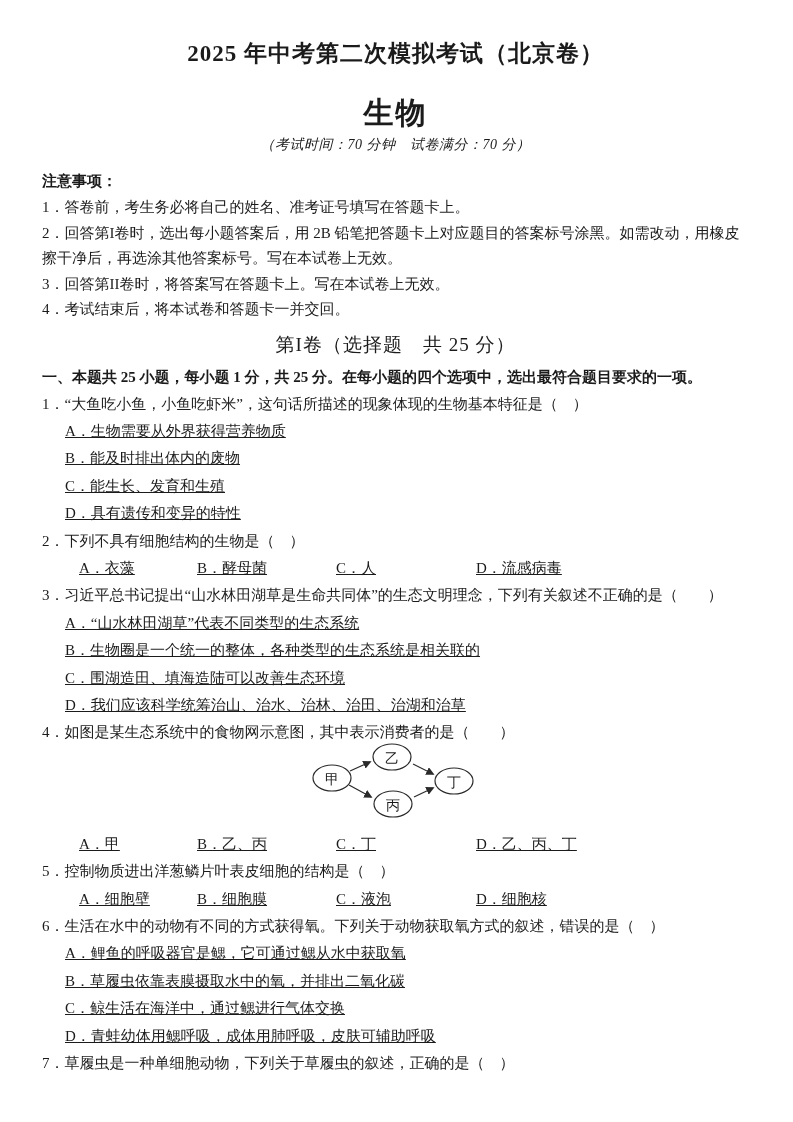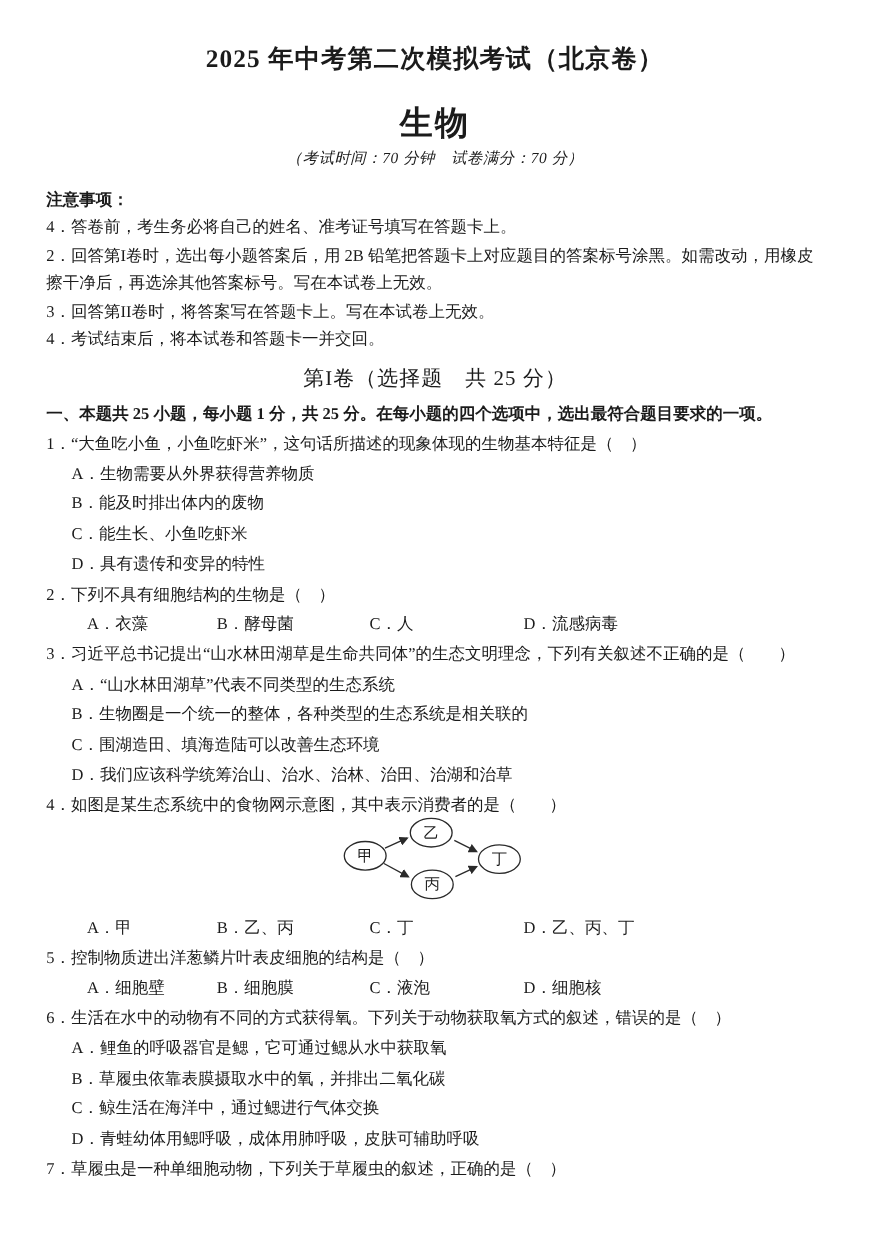--- a/index.html
+++ b/index.html
@@ -63,20 +63,21 @@
     margin-top: 2px;
   }
   .q-stem {
     font-size: 15px;
     line-height: 27.4px;
   }
   .q-option {
     font-size: 15px;
     line-height: 27.4px;
     margin-left: 23px;
+    text-decoration: underline;
   }
   .q-options.row {
     display: grid;
     grid-template-columns: 118px 139px 140px auto;
     margin-left: 37px;
   }
   .q-options.row .q-option { margin-left: 0; }
   .diagram-wrap {
     height: 90px;
     margin: -6px 0 0 240px;
@@ -102,35 +103,35 @@
 <body>
 
 <div class="page">
 
   <div class="exam-title">2025 年中考第二次模拟考试（北京卷）</div>
   <div class="subject-title">生物</div>
   <div class="exam-info">（考试时间：70 分钟　试卷满分：70 分）</div>
 
   <div class="notice-heading">注意事项：</div>
   <div class="notice-list">
-    <div class="notice-item">4．答卷前，考生务必将自己的姓名、准考证号填写在答题卡上。</div>
+    <div class="notice-item">1．答卷前，考生务必将自己的姓名、准考证号填写在答题卡上。</div>
     <div class="notice-item">2．回答第I卷时，选出每小题答案后，用 2B 铅笔把答题卡上对应题目的答案标号涂黑。如需改动，用橡皮擦干净后，再选涂其他答案标号。写在本试卷上无效。</div>
     <div class="notice-item">3．回答第II卷时，将答案写在答题卡上。写在本试卷上无效。</div>
     <div class="notice-item">4．考试结束后，将本试卷和答题卡一并交回。</div>
   </div>
 
   <div class="section-heading">第I卷（选择题　共 25 分）</div>
   <div class="section-instruction">一、本题共 25 小题，每小题 1 分，共 25 分。在每小题的四个选项中，选出最符合题目要求的一项。</div>
 
   <div class="question">
     <div class="q-stem">1．“大鱼吃小鱼，小鱼吃虾米”，这句话所描述的现象体现的生物基本特征是（　）</div>
     <div class="q-options stacked">
       <div class="q-option">A．生物需要从外界获得营养物质</div>
       <div class="q-option">B．能及时排出体内的废物</div>
-      <div class="q-option">C．能生长、小鱼吃虾米</div>
+      <div class="q-option">C．能生长、发育和生殖</div>
       <div class="q-option">D．具有遗传和变异的特性</div>
     </div>
   </div>
 
   <div class="question">
     <div class="q-stem">2．下列不具有细胞结构的生物是（　）</div>
     <div class="q-options row">
       <div class="q-option">A．衣藻</div>
       <div class="q-option">B．酵母菌</div>
       <div class="q-option">C．人</div>

